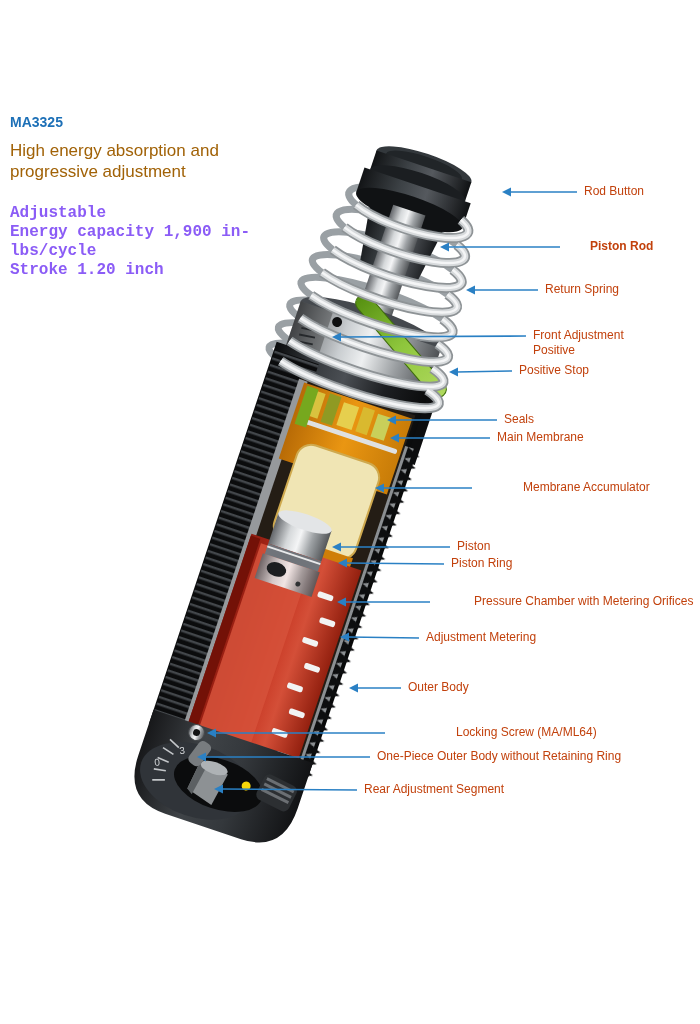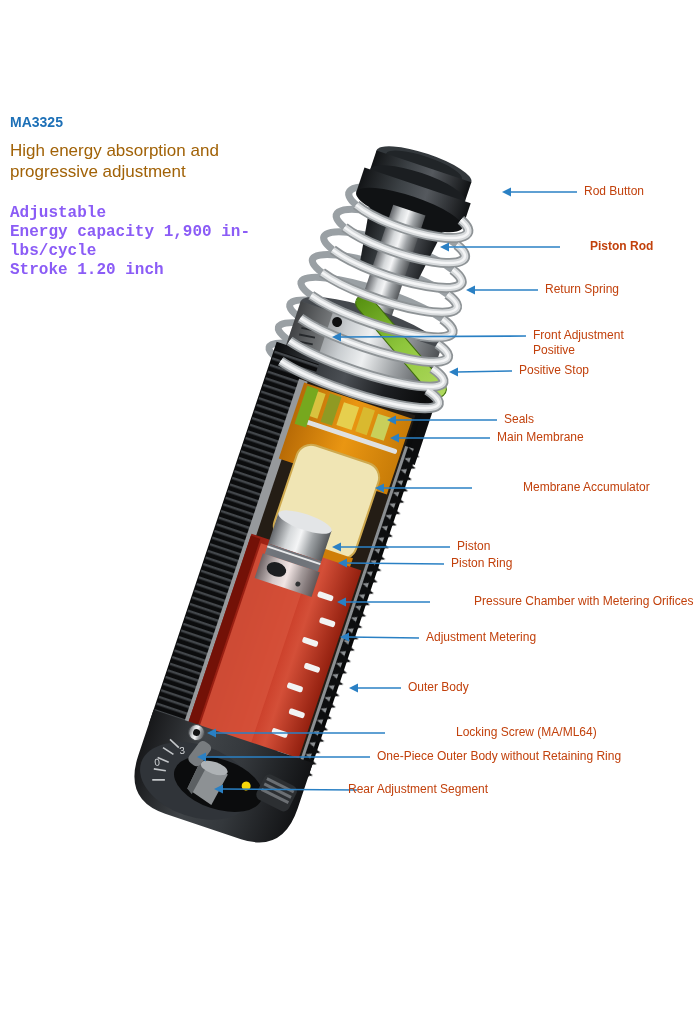--- a/index.html
+++ b/index.html
@@ -338,19 +338,19 @@
       <div class="part-label" style="left: 504px; top: 412px;">Seals</div>
       <div class="part-label" style="left: 497px; top: 430px;">Main Membrane</div>
       <div class="part-label" style="left: 479px; top: 480px; margin-left: 44px;">Membrane Accumulator</div>
       <div class="part-label" style="left: 457px; top: 539px;">Piston</div>
       <div class="part-label" style="left: 451px; top: 556px;">Piston Ring</div>
       <div class="part-label" style="left: 437px; top: 594px; margin-left: 37px;">Pressure Chamber with Metering Orifices</div>
       <div class="part-label" style="left: 426px; top: 630px;">Adjustment Metering</div>
       <div class="part-label" style="left: 408px; top: 680px;">Outer Body</div>
       <div class="part-label" style="left: 412px; top: 725px; margin-left: 44px;">Locking Screw (MA/ML64)</div>
       <div class="part-label" style="left: 377px; top: 749px;">One-Piece Outer Body without Retaining Ring</div>
-      <div class="part-label" style="left: 348px; top: 782px;">Rear Adjustment Segment</div>
+      <div class="part-label" style="left: 364px; top: 782px;">Rear Adjustment Segment</div>
     </div>
 
   <div id="ace-logo">
     <span>ACE</span>
   </div>
 </div>
 
 </body></html>

